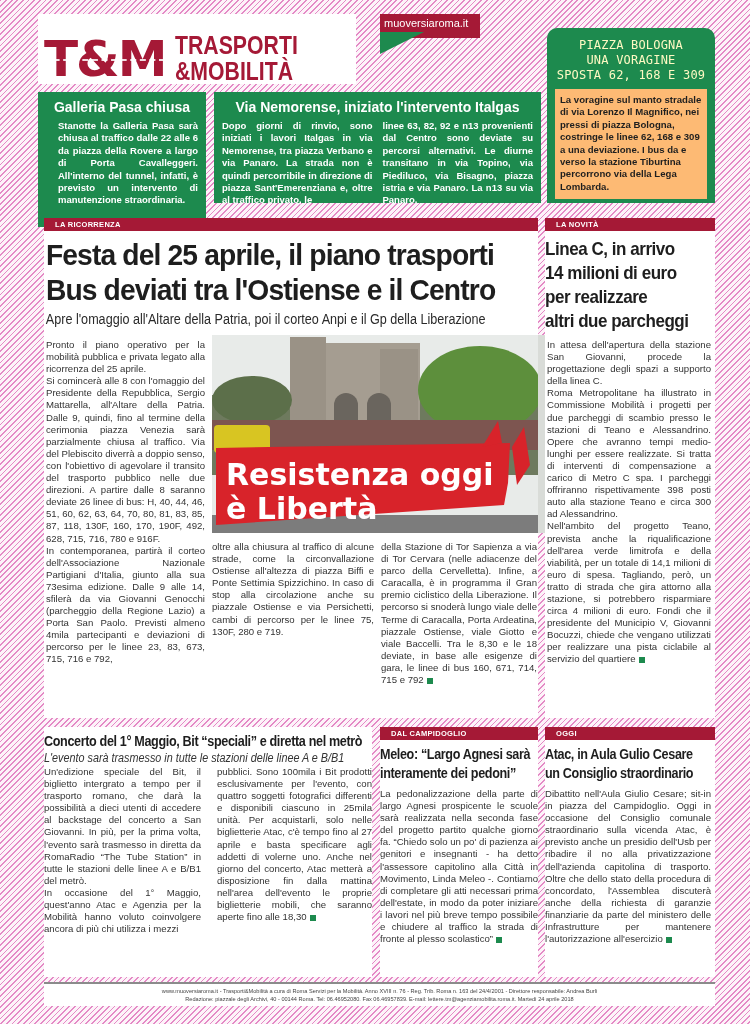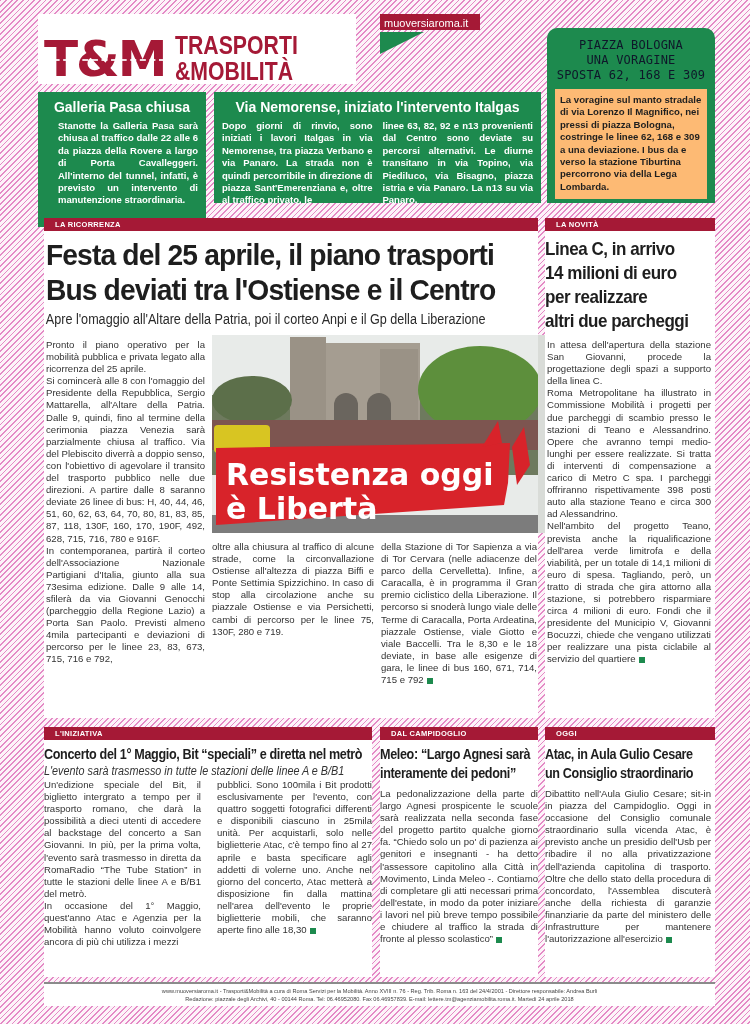--- a/index.html
+++ b/index.html
@@ -30,21 +30,21 @@
     border-top: 2px dashed #fff; opacity: 0.85;
   }
   .logo-text {
     margin-left: 10px;
     font-family: "Liberation Sans", sans-serif;
     font-weight: bold; font-size: 25px; line-height: 26px;
     color: #a51936; letter-spacing: 0px;
     transform: scaleX(0.85); transform-origin: left center;
   }
   .site-tag {
-    left: 380px; top: 14px; width: 100px; height: 16px;
+    left: 380px; top: 14px; width: 100px; height: 24px;
     background: #a51936; color: #fff;
     font-size: 11px; line-height: 18px; padding-left: 4px;
   }
   .site-tag-tail {
     left: 380px; top: 32px; width: 0; height: 0;
     border-left: 44px solid #1d8a4e;
     border-bottom: 22px solid transparent;
   }
 
   
@@ -65,21 +65,21 @@
   .box-nem .cols { display: flex; gap: 10px; padding: 4px 8px 0 8px; }
   .box-nem .cols .gtext { padding: 0; flex: 1; }
 
   .box-bologna {
     left: 547px; top: 28px; width: 168px; height: 175px;
     border-radius: 10px 10px 0 0;
   }
   .box-bologna .btitle {
     font-family: "DejaVu Sans Mono", monospace;
     font-size: 12px; line-height: 15px; text-align: center;
-    color: #0f172a; margin-top: 10px; letter-spacing: 0.2px;
+    color: #fef9c3; margin-top: 10px; letter-spacing: 0.2px;
   }
   .box-bologna .bwhite {
     margin: 6px 8px 0 8px; background: #fdba74; color: #1f1f1f;
     font-size: 9.6px; line-height: 12.4px; font-weight: bold;
     padding: 5px 5px 6px 5px;
   }
 
   
   .label-bar {
     background: #a51936; color: #fff;
@@ -232,21 +232,20 @@
     <div>altri due parcheggi</div>
   </div>
   <div class="body-text" style="margin-top:6px; padding:0 4px 0 2px;">
     <p>In attesa dell'apertura della stazione San Giovanni, procede la progettazione degli spazi a supporto della linea C.</p>
     <p>Roma Metropolitane ha illustrato in Commissione Mobilità i progetti per due parcheggi di scambio presso le stazioni di Teano e Alessandrino. Opere che avranno tempi medio-lunghi per essere realizzate. Si tratta di interventi di compensazione a carico di Metro C spa. I parcheggi offriranno rispettivamente 398 posti auto alla stazione Teano e circa 300 ad Alessandrino.</p>
     <p><span>Nell'ambito del progetto Teano, prevista anche la riqualificazione dell'area verde limitrofa e della viabilità, per un totale di 14,1 milioni di euro di spesa. Tagliando, però, un tratto di strada che gira attorno alla stazione, si potrebbero risparmiare circa 4 milioni di euro. Fondi che il presidente del Municipio V, Giovanni Bocuzzi, chiede che vengano utilizzati per realizzare una pista ciclabile al servizio del quartiere</span><span class="end-mark"></span></p>
   </div>
 </div>
 
 <div class="abs bottom-card" style="left:44px; top:727px; width:328px; height:250px;">
-  <div class="label-bar">L'INIZIATIVA</div>
   <div class="btm-title">Concerto del 1° Maggio, Bit “speciali” e diretta nel metrò</div>
   <div class="btm-sub">L'evento sarà trasmesso in tutte le stazioni delle linee A e B/B1</div>
   <div style="display:flex; gap:16px; ">
     <div class="body-text" style="width:158px;">
       <p>Un'edizione speciale del Bit, il biglietto intergrato a tempo per il trasporto romano, che darà la possibilità a dieci utenti di accedere al backstage del concerto a San Giovanni. In più, per la prima volta,  l'evento sarà trasmesso in diretta da RomaRadio “The Tube Station” in tutte le stazioni delle linee A e B/B1 del metrò.</p>
       <p>In occasione del 1° Maggio, quest'anno Atac e Agenzia per la Mobilità hanno voluto coinvolgere ancora di più chi utilizza i mezzi</p>
     </div>
     <div class="body-text" style="width:156px;">
       <p><span>pubblici. Sono 100mila i Bit prodotti esclusivamente per l'evento, con quattro soggetti fotografici differenti e disponibili ciascuno in 25mila unità. Per acquistarli, solo nelle biglietterie Atac, c'è tempo fino al 27 aprile e basta specificare agli addetti di volerne uno. Anche nel giorno del concerto, Atac metterà a disposizione fin dalla mattina nell'area dell'evento le proprie biglietterie mobili, che saranno aperte fino alle 18,30</span><span class="end-mark"></span></p>
     </div>

